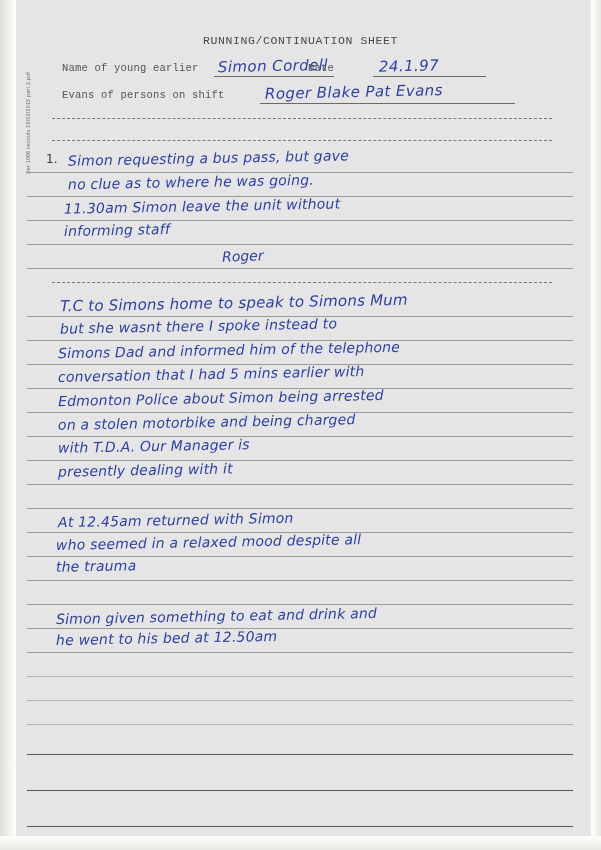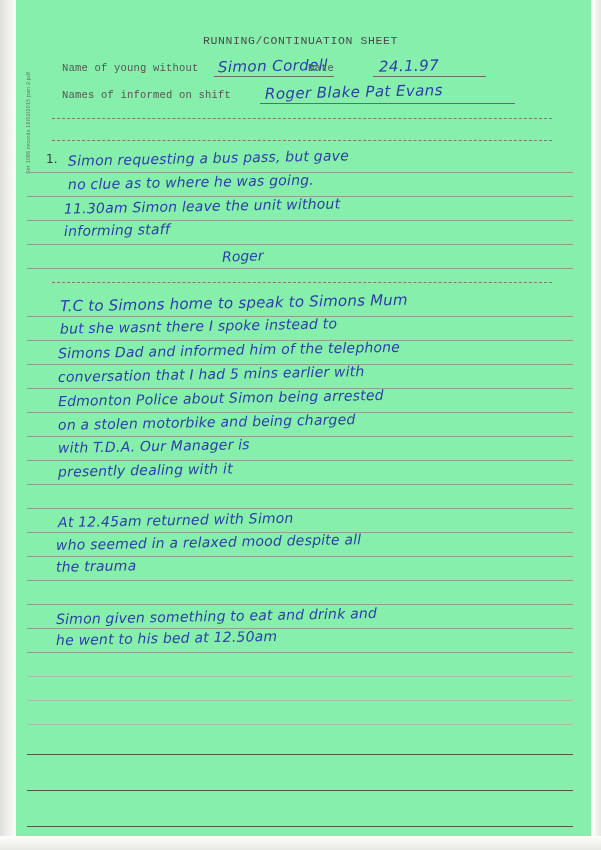--- a/index.html
+++ b/index.html
@@ -7,21 +7,21 @@
     padding: 0;
     background: #ffffff;
   }
   body {
     font-family: "Liberation Sans", sans-serif;
   }
   .page {
     position: relative;
     width: 601px;
     height: 850px;
-    background: #86efac;
+    background: #e5e5e5;
     overflow: hidden;
   }
   
   .scan-edge-left {
     position: absolute;
     left: 0; top: 0;
     width: 16px; height: 850px;
     background: linear-gradient(to right, #dededa 0%, #f2f2ee 60%, #fdfdfb 100%);
   }
   .scan-edge-right {
@@ -145,29 +145,29 @@
 <div class="page">
 
   <div class="scan-edge-left"></div>
   <div class="scan-edge-right"></div>
   <div class="scan-edge-bottom"></div>
 
   <div class="side-stamp">Ser 1086 records 16/02/2015 part 2.pdf</div>
 
   <div class="doc-title">RUNNING/CONTINUATION SHEET</div>
 
-  <div class="typed-label lbl-name">Name of young without</div>
+  <div class="typed-label lbl-name">Name of young earlier</div>
   <div class="hw hw-field" style="top:57px; left:218px;">Simon Cordell</div>
   <div class="rule" style="top:76px; left:214px; width:120px;"></div>
 
   <div class="typed-label lbl-date">Date</div>
   <div class="hw hw-field" style="top:57px; left:379px;">24.1.97</div>
   <div class="rule" style="top:76px; left:373px; width:113px;"></div>
 
-  <div class="typed-label lbl-shift">Names of informed on shift</div>
+  <div class="typed-label lbl-shift">Evans of persons on shift</div>
   <div class="hw hw-field" style="top:83px; left:265px;">Roger Blake  Pat Evans</div>
   <div class="rule" style="top:103px; left:260px; width:255px;"></div>
 
   <div class="dashed" style="top:118px;"></div>
   <div class="dashed" style="top:140px;"></div>
 
   <div class="item-num" style="top:152px; left:46px;">1.</div>
   <div class="hw hw-line" style="top:150px; left:68px;">Simon requesting a bus pass, but gave</div>
   <div class="ruled" style="top:172px;"></div>
   <div class="hw hw-line" style="top:174px; left:68px;">no clue as to where he was going.</div>

